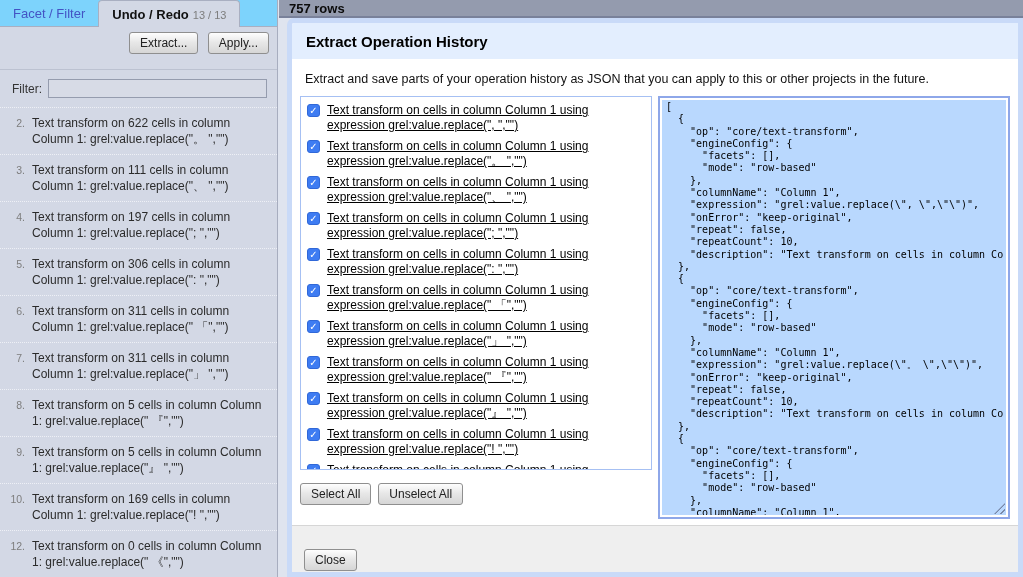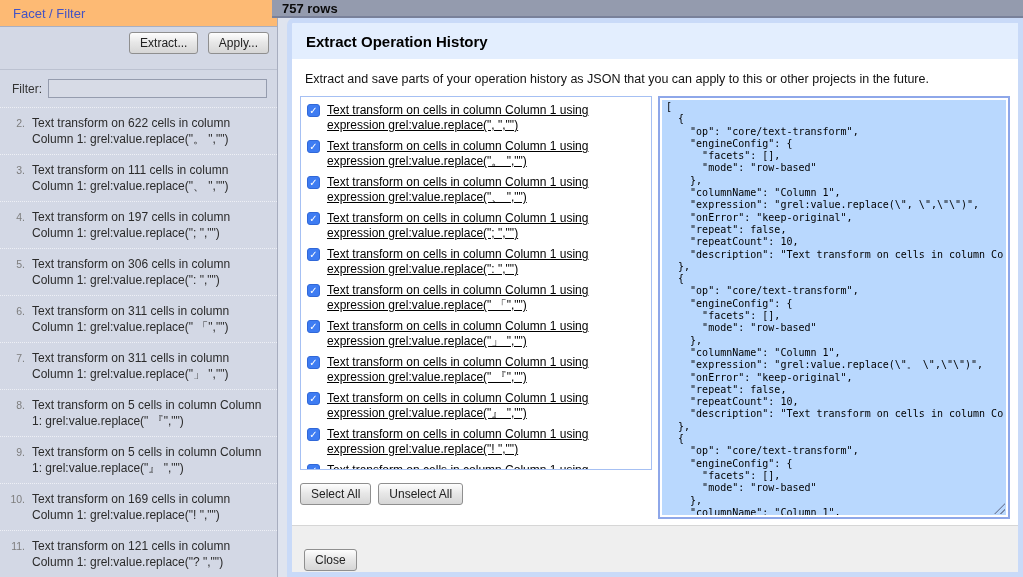--- a/index.html
+++ b/index.html
@@ -10,21 +10,21 @@
     position:relative;
     color:#000;
   }
 
   
   .sidebar {
     position:absolute; left:0; top:0; width:278px; height:577px;
     background:#d3d8e5; border-right:1px solid #a7adbf;
   }
   .tabbar {
-    height:27px; background:#fdba74; border-bottom:1px solid #a9afc1;
+    height:27px; background:#7dd3fc; border-bottom:1px solid #a9afc1;
     display:flex; align-items:stretch;
   }
   .tab { padding:6px 13px 0 13px; font-size:13px; cursor:pointer; }
   .tab-facet { color:#4353c4; }
   .tab-undo {
     background:#d3d8e5; border:1px solid #a9afc1; border-bottom:none;
     border-radius:4px 4px 0 0; margin-bottom:-1px;
     font-weight:bold; color:#111;
   }
   .tab-undo .badge { font-weight:normal; font-size:11px; color:#7d7d7d; margin-left:4px; }
@@ -53,21 +53,21 @@
     border-top:1px dotted #eef0f6; cursor:pointer;
   }
   .history-item .num {
     width:32px; flex:none; text-align:right; padding-right:7px; padding-top:2px;
     font-size:10.5px; color:#7d7d7d;
   }
   .history-item .txt { flex:1; font-size:12px; line-height:16px; color:#2b2b2b; }
 
   
   .topbar {
-    position:absolute; left:272px; top:0; right:0; height:18px;
+    position:absolute; left:279px; top:0; right:0; height:18px;
     background:#949bae; border-bottom:2px solid #79819a;
     font-size:13px; font-weight:bold; color:#0b0b0b;
     padding:1px 0 0 10px; line-height:15px;
   }
 
   
   .dialog {
     position:absolute; left:287px; top:18px; width:736px; height:559px;
     border:5px solid #c9daf8; border-radius:7px 0 0 0;
     background:#fff; display:flex; flex-direction:column; overflow:hidden;
@@ -118,20 +118,23 @@
     flex:none; height:41px; background:#efefef; border-top:1px solid #d6d6d6;
     padding:23px 12px;
   }
 </style>
 </head>
 <body>
 
 <div class="sidebar">
   <div class="tabbar">
     <div class="tab tab-facet">Facet / Filter</div>
+    <div class="tab tab-undo">
+      <span>Undo / Redo</span><span class="badge">13 / 13</span>
+    </div>
   </div>
   <div class="controls-row">
     <button class="btn">Extract...</button>
     <button class="btn">Apply...</button>
   </div>
   <div class="filter-row">
     <label>Filter:</label>
     <input type="text" value="" style="">
   </div>
   <div class="history-list">
@@ -163,24 +166,20 @@
     <span class="num">8.</span>
     <span class="txt">Text transform on 5 cells in column Column 1: grel:value.replace(" 『","")</span>
   </div>
       <div class="history-item">
     <span class="num">9.</span>
     <span class="txt">Text transform on 5 cells in column Column 1: grel:value.replace("』 ","")</span>
   </div>
       <div class="history-item">
     <span class="num">10.</span>
     <span class="txt">Text transform on 169 cells in column Column 1: grel:value.replace("! ","")</span>
-  </div>
-      <div class="history-item">
-    <span class="num">11.</span>
-    <span class="txt">Text transform on 121 cells in column Column 1: grel:value.replace("? ","")</span>
   </div>
       <div class="history-item">
     <span class="num">12.</span>
     <span class="txt">Text transform on 0 cells in column Column 1: grel:value.replace(" 《","")</span>
   </div>
     </div>
 </div>
 
 <div class="topbar">
   <span>757 rows</span>

